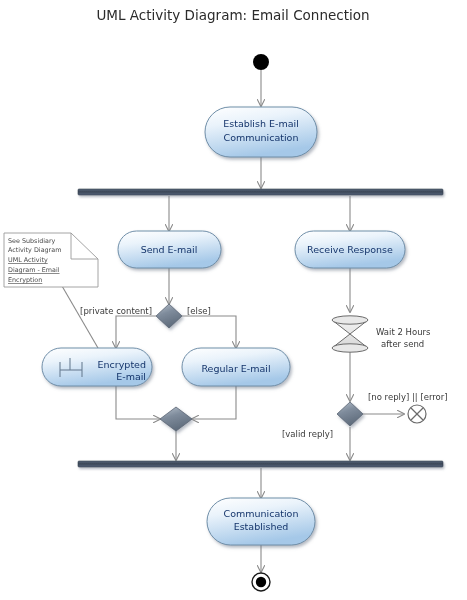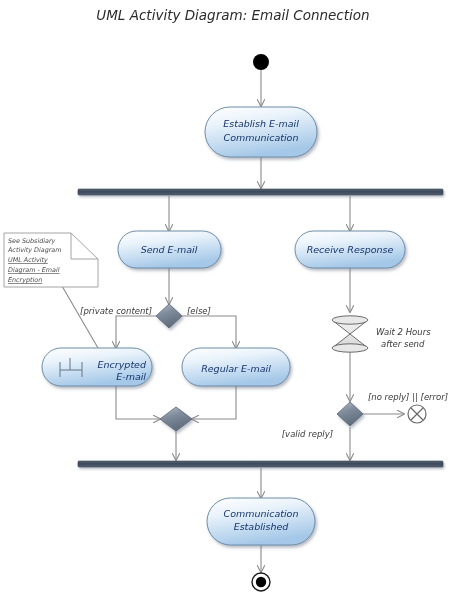--- a/index.html
+++ b/index.html
@@ -11,21 +11,20 @@
     width: 467px;
     height: 600px;
     font-family: "DejaVu Sans", "Liberation Sans", sans-serif;
     overflow: hidden;
     position: relative;
   }
   #diagram-root {
     position: relative;
     width: 467px;
     height: 500px;
-    font-style: italic;
   }
   svg#uml-canvas {
     position: absolute;
     top: 0;
     left: 0;
     width: 467px;
     height: 600px;
     display: block;
   }
   .diagram-title {

